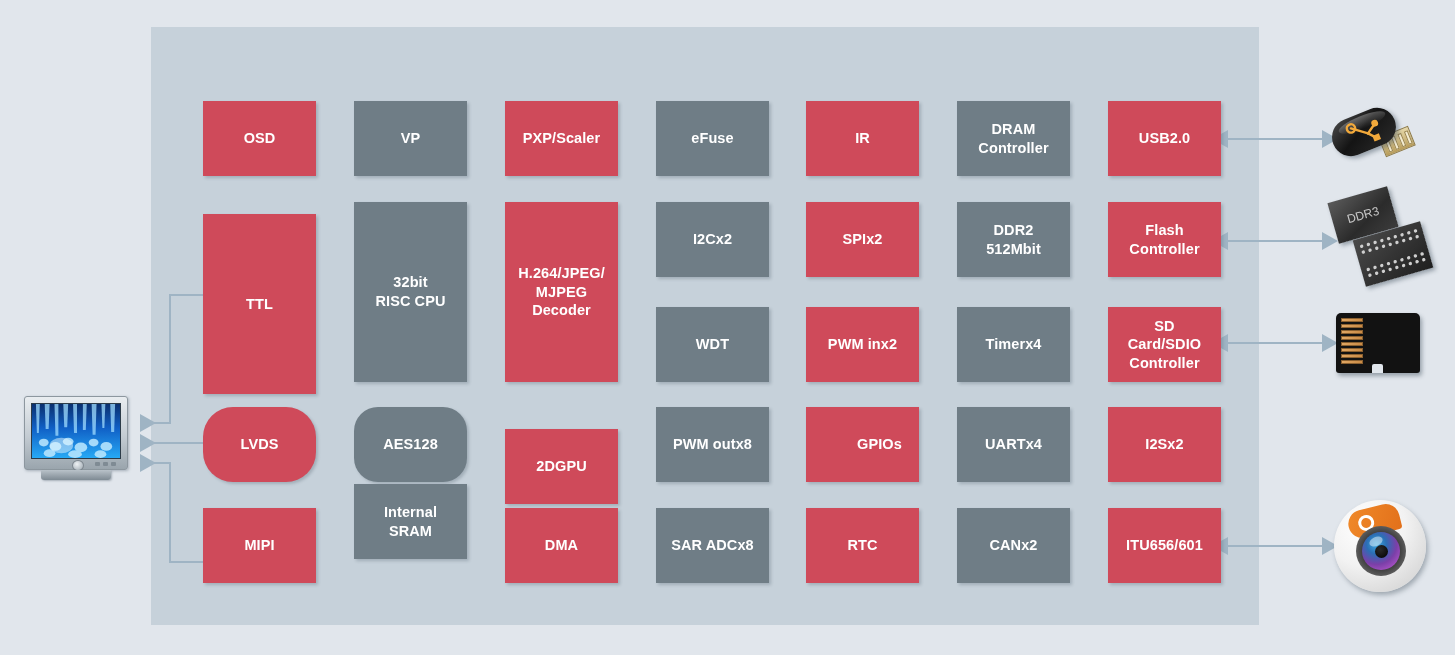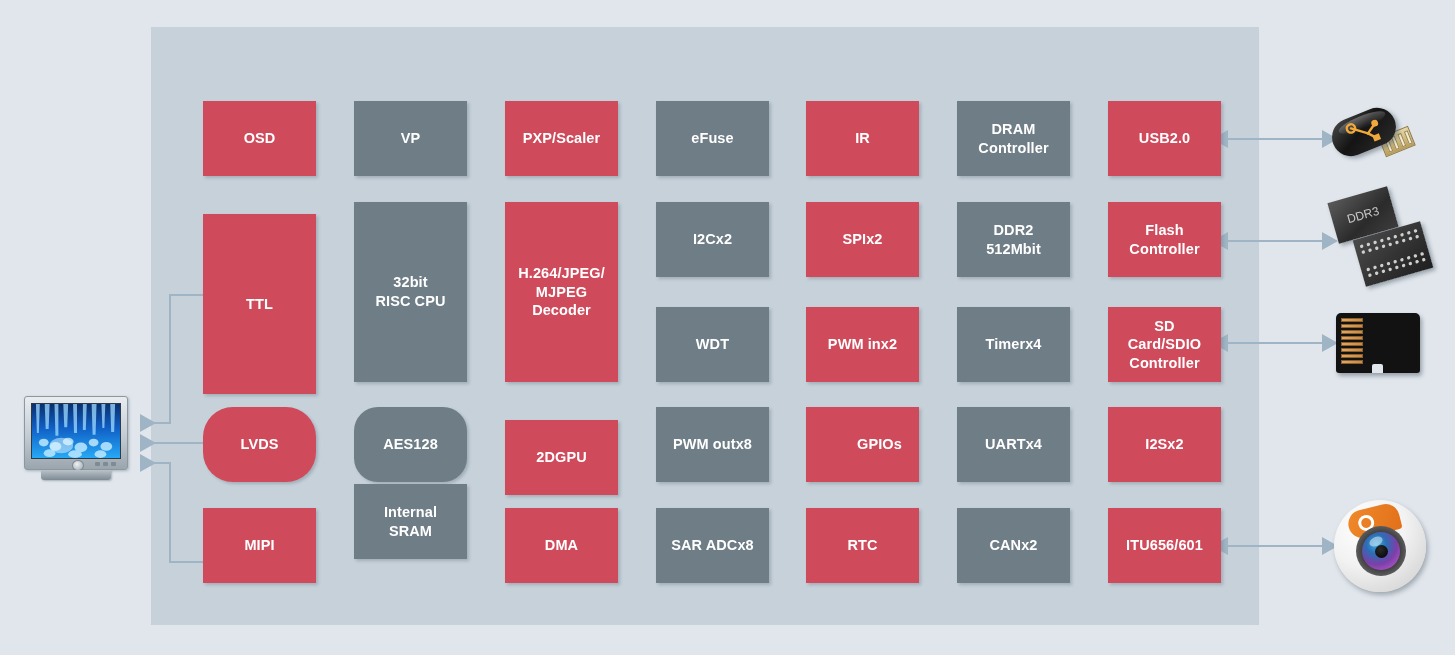--- a/index.html
+++ b/index.html
@@ -251,21 +251,21 @@
       <div class="blk red" style="left: 1108px; top: 202px;">Flash
 Controller</div>
       <div class="blk gray" style="left: 656px; top: 307px;">WDT</div>
       <div class="blk red" style="left: 806px; top: 307px;">PWM inx2</div>
       <div class="blk gray" style="left: 957px; top: 307px;">Timerx4</div>
       <div class="blk red" style="left: 1108px; top: 307px;">SD
 Card/SDIO
 Controller</div>
       <div class="blk red" style="left: 203px; top: 407px; border-radius: 30px;">LVDS</div>
       <div class="blk gray" style="left: 354px; top: 407px; border-radius: 24px;">AES128</div>
-      <div class="blk red" style="left: 505px; top: 420px;">2DGPU</div>
+      <div class="blk red" style="left: 505px; top: 429px;">2DGPU</div>
       <div class="blk gray" style="left: 656px; top: 407px;">PWM outx8</div>
       <div class="blk red" style="left: 806px; top: 407px; padding-left: 37px;">GPIOs</div>
       <div class="blk gray" style="left: 957px; top: 407px;">UARTx4</div>
       <div class="blk red" style="left: 1108px; top: 407px;">I2Sx2</div>
       <div class="blk red" style="left: 203px; top: 508px;">MIPI</div>
       <div class="blk gray" style="left: 354px; top: 484px;">Internal
 SRAM</div>
       <div class="blk red" style="left: 505px; top: 508px;">DMA</div>
       <div class="blk gray" style="left: 656px; top: 508px;">SAR ADCx8</div>
       <div class="blk red" style="left: 806px; top: 508px;">RTC</div>

